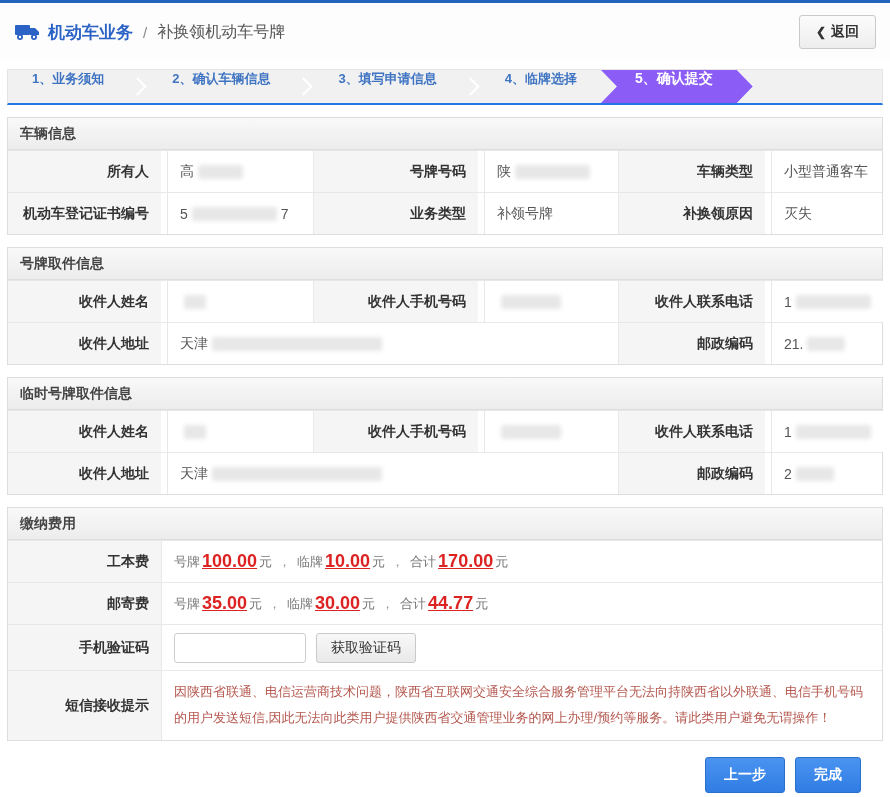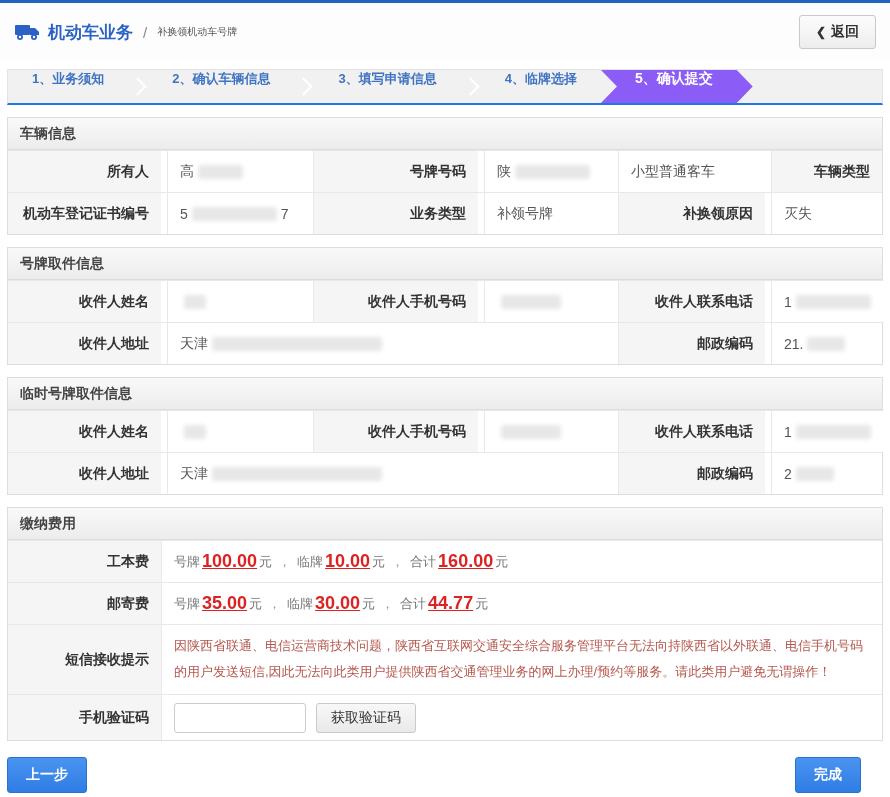--- a/index.html
+++ b/index.html
@@ -6,21 +6,21 @@
   html,body { width:890px; background:#fff; font-family:"Liberation Sans","DejaVu Sans",sans-serif; color:#333; }
   body { min-height:797px; }
   .topline { height:3px; background:#2264bd; }
 
   
   .hdr { display:flex; align-items:center; justify-content:space-between; padding:12px 14px 10px 14px; background:#fdfdfd; }
   .hdr-left { display:flex; align-items:center; gap:8px; }
   .truck { width:26px; height:20px; color:#2b62c5; }
   .hdr-title { font-size:17px; font-weight:bold; color:#2b62c5; }
   .hdr-sep { color:#888; font-size:15px; margin:0 2px; }
-  .hdr-sub { font-size:10px; color:#555; }
+  .hdr-sub { font-size:16px; color:#555; }
   .btn-back { display:inline-flex; align-items:center; gap:5px; padding:7px 16px; font-size:14px; font-weight:bold; color:#333;
     background:linear-gradient(#fcfcfc,#ededed); border:1px solid #c9c9c9; border-radius:3px; cursor:pointer; }
   .btn-back .chv { font-size:12px; }
 
   
   .tabs { display:flex; align-items:stretch; height:36px; margin:10px 7px 0 7px; background:#f1f1f1;
     border:1px solid #e4e4e4; border-bottom:2px solid #2277e6; }
   .tab { display:flex; align-items:flex-start; padding:0 24px; font-size:13px; font-weight:bold; color:#3f74c2; cursor:pointer; }
   .sep { position:relative; width:20px; }
   .sep::before { content:''; position:absolute; left:3px; top:50%; width:11px; height:11px; margin-top:-7px;
@@ -54,21 +54,21 @@
   .code-row { min-height:46px; }
   .code-input { width:132px; height:30px; border:1px solid #ccc; border-radius:3px; padding:0 8px; font-size:14px; margin-right:10px;
     font-family:"Liberation Sans",sans-serif; }
   .btn-code { height:30px; padding:0 14px; font-size:14px; color:#333; background:linear-gradient(#f8f8f8,#e9e9e9);
     border:1px solid #c9c9c9; border-radius:3px; cursor:pointer; font-family:"Liberation Sans",sans-serif; }
   .notice-row { min-height:70px; }
   .notice { color:#b4574e; font-size:13px; line-height:26px; padding:8px 16px 8px 12px; align-items:flex-start; display:block; }
   .notice-lbl { align-items:center; }
 
   
-  .footer { display:flex; justify-content:space-between; gap:10px; margin:16px 22px 20px 0; }
+  .footer { display:flex; justify-content:flex-end; gap:10px; margin:16px 22px 20px 0; }
   .btn-blue { padding:8px 18px; font-size:14px; font-weight:bold; color:#fff; background:linear-gradient(#4a94f0,#2f7ce4);
     border:1px solid #2a70cf; border-radius:3px; cursor:pointer; font-family:"Liberation Sans",sans-serif; }
 </style>
 </head>
 <body>
 
 <div class="topline"></div>
 
 <div class="hdr">
   <div class="hdr-left">
@@ -120,22 +120,22 @@
       <div class="cell lbl">所有人</div>
       <div class="cell val">
           <span>高</span>
           <span class="redact w45"></span>
         </div>
       <div class="cell lbl">号牌号码</div>
       <div class="cell val">
           <span>陕</span>
           <span class="redact w75"></span>
         </div>
+      <div class="cell lbl">车辆类型</div>
       <div class="cell val">小型普通客车</div>
-      <div class="cell lbl">车辆类型</div>
     </div>
     <div class="row">
       <div class="cell lbl">机动车登记证书编号</div>
       <div class="cell val">
           <span>5</span>
           <span class="redact w85"></span>
           <span>7</span>
         </div>
       <div class="cell lbl">业务类型</div>
       <div class="cell val">补领号牌</div>
@@ -214,21 +214,21 @@
       <div class="cell val fee">
         <span>号牌</span>
           <b>100.00</b>
           <span>元</span>
           <span class="fsep">，</span>
         <span>临牌</span>
           <b>10.00</b>
           <span>元</span>
           <span class="fsep">，</span>
         <span>合计</span>
-          <b>160.00</b>
+          <b>170.00</b>
           <span>元</span>
       </div>
     </div>
 
     <div class="row2">
       <div class="cell lbl">邮寄费</div>
       <div class="cell val fee">
         <span>号牌</span>
           <b>35.00</b>
           <span>元</span>
@@ -236,32 +236,32 @@
         <span>临牌</span>
           <b>30.00</b>
           <span>元</span>
           <span class="fsep">，</span>
         <span>合计</span>
           <b>44.77</b>
           <span>元</span>
       </div>
     </div>
 
+    <div class="row2 code-row">
+      <div class="cell lbl">手机验证码</div>
+      <div class="cell val">
+        <input class="code-input" type="text" value="" style="">
+        <button class="btn-code">获取验证码</button>
+      </div>
+    </div>
+
     <div class="row2 notice-row">
       <div class="cell lbl notice-lbl">短信接收提示</div>
       <div class="val notice">因陕西省联通、电信运营商技术问题，陕西省互联网交通安全综合服务管理平台无法向持陕西省以外联通、电信手机号码的用户发送短信,因此无法向此类用户提供陕西省交通管理业务的网上办理/预约等服务。请此类用户避免无谓操作！</div>
     </div>
-
-    <div class="row2 code-row">
-      <div class="cell lbl">手机验证码</div>
-      <div class="cell val">
-        <input class="code-input" type="text" value="" style="">
-        <button class="btn-code">获取验证码</button>
-      </div>
-    </div>
   </div>
 
   <div class="footer">
     <button class="btn-blue">上一步</button>
     <button class="btn-blue">完成</button>
   </div>
 
 </div>
 
 </body></html>

